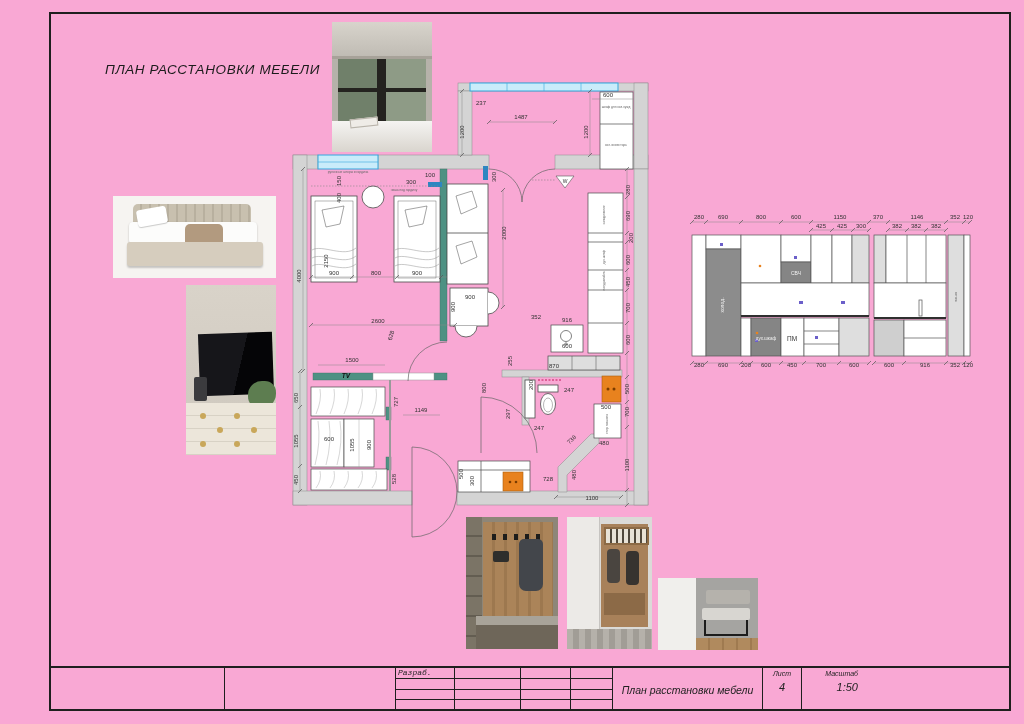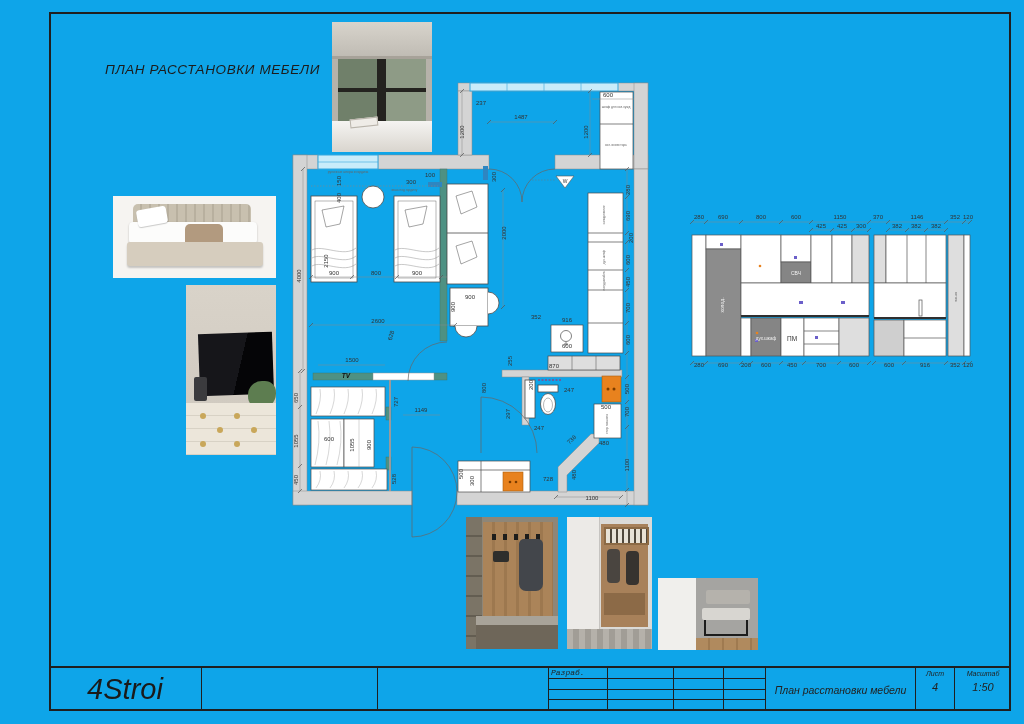--- a/index.html
+++ b/index.html
@@ -1,16 +1,16 @@
 <!DOCTYPE html>
 <html style="--wall: #d4d4d4; --teal: #4e9183; --window: #c9ecfa; --windowframe: #35a7dd; --orange: #e8821e; --appliance: #8c8c8c; --panel: #dedede; --accentblue: #2e86c1; --pink: #c2185b; --ink: #3a3a3a;"><head>
 <meta charset="utf-8">
 <style>
   html,body{margin:0;padding:0;background:#fff;}
-  #sheet{position:relative;width:1024px;height:724px;background:#0ea5e9;overflow:hidden;
+  #sheet{position:relative;width:1024px;height:724px;background:#f9a8d4;overflow:hidden;
          font-family:"Liberation Sans",sans-serif;color:#222;}
   #frame{position:absolute;left:49px;top:12px;width:962px;height:699px;border:2px solid #1f1f1f;box-sizing:border-box;}
   #page-title{position:absolute;left:105px;top:62px;font-style:italic;font-size:13.5px;letter-spacing:.6px;color:#1c1c1c;}
   svg{position:absolute;left:0;top:0;}
   svg text{font-family:"Liberation Sans",sans-serif;font-size:6px;fill:#333;text-anchor:middle;}
   svg text.xs{font-size:3.2px;fill:#666;}
   svg text.lb{font-size:5px;}
   svg text.tv{font-size:6.5px;font-weight:bold;font-style:italic;fill:#111;}
   .photo{position:absolute;overflow:hidden;}
   .abs{position:absolute;}
@@ -18,21 +18,21 @@
   #tblock{position:absolute;left:49px;top:666px;width:962px;height:45px;display:flex;box-sizing:border-box;border-top:2px solid #1f1f1f;}
   #tblock .cell{box-sizing:border-box;border-right:1.6px solid #1f1f1f;height:100%;}
   #tb-logo{width:153px;display:flex;align-items:center;justify-content:center;font-style:italic;font-size:29px;color:#1a1a1a;}
   #tb-a{width:176px;} #tb-b{width:171px;}
   #tb-grid{width:217px;display:grid;grid-template-columns:59px 66px 50px 42px;grid-template-rows:repeat(4,1fr);font-family:Liberation Mono, monospace;}
   #tb-grid div{border-right:1px solid #1f1f1f;border-bottom:1px solid #1f1f1f;font-style:italic;font-size:8px;padding:0 2px;box-sizing:border-box;line-height:10px;}
   #tb-grid div:nth-child(4n){border-right:none;}
   #tb-grid div:nth-last-child(-n+4){border-bottom:none;}
   #tb-name{width:150px;display:flex;align-items:center;justify-content:center;font-style:italic;font-size:10.5px;text-align:center;}
   #tb-sheet{width:39px;display:flex;flex-direction:column;align-items:center;}
-  #tb-scale{width:56px;display:flex;flex-direction:column;align-items:center;border-right:none!important;}
+  #tb-scale{width:56px;display:flex;flex-direction:column;align-items:flex-end;border-right:none!important;}
   .tb-h{font-style:italic;font-size:7px;margin-top:2px;}
   .tb-v{font-style:italic;font-size:11px;margin-top:4px;}
 </style>
 </head>
 <body>
 
 <div id="sheet">
   <div id="frame"></div>
   <div id="page-title">ПЛАН РАССТАНОВКИ МЕБЕЛИ</div>
 
@@ -478,21 +478,20 @@
         <line x1="460" y1="93" x2="464" y2="89"></line>
         <line x1="460" y1="157" x2="464" y2="153"></line>
         <line x1="588" y1="93" x2="592" y2="89"></line>
         <line x1="588" y1="157" x2="592" y2="153"></line>
         <line x1="501" y1="192" x2="505" y2="188"></line>
         <line x1="501" y1="309" x2="505" y2="305"></line>
       </g>
   </svg>
 
   <div id="tblock">
-    <div class="cell" id="tb-logo">4Stroi</div>
     <div class="cell" id="tb-a"></div>
     <div class="cell" id="tb-b"></div>
     <div class="cell" id="tb-grid">
       <div>Разраб.</div>
       <div></div>
         <div></div>
         <div></div>
       <div></div>
         <div></div>
         <div></div>

